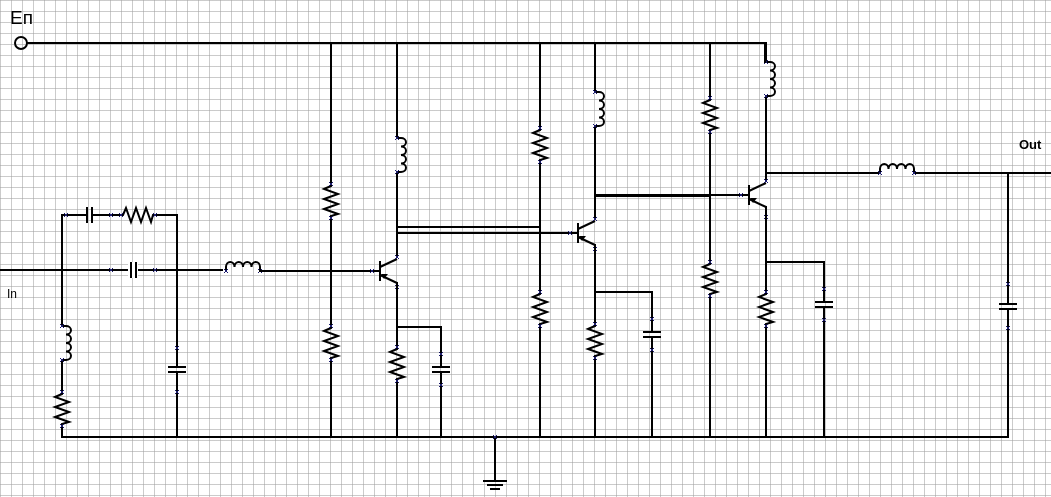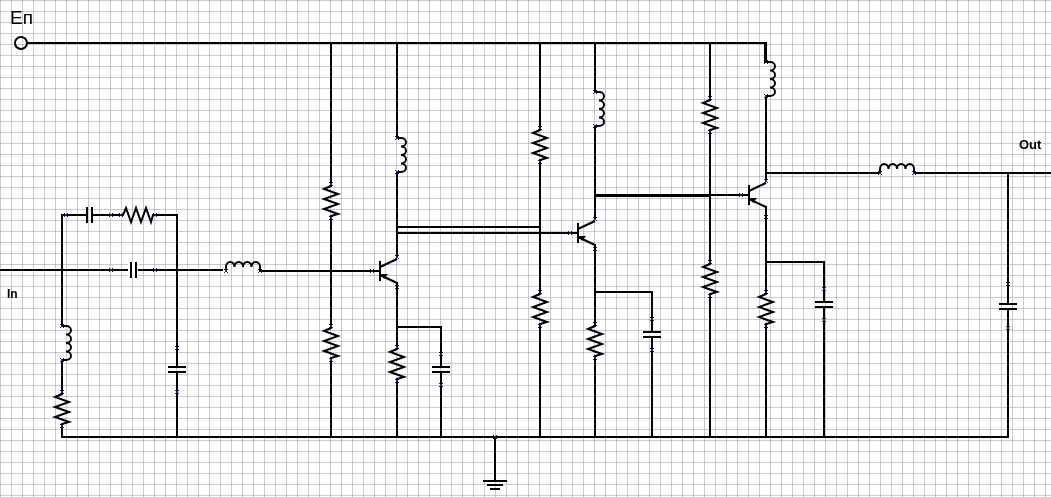--- a/index.html
+++ b/index.html
@@ -9,21 +9,21 @@
     background-image:
       repeating-linear-gradient(to right, rgba(160,160,160,.55) 0 1px, transparent 1px 11px),
       repeating-linear-gradient(to bottom, rgba(160,160,160,.55) 0 1px, transparent 1px 11px);
   }
   svg{position:absolute;left:0;top:0;}
   .w{stroke:#000;stroke-width:2;fill:none;stroke-linecap:square;}
   .c{stroke:#000;stroke-width:2;fill:none;}
   .x{stroke:#1a1a6e;stroke-width:1;}
   .lbl{position:absolute;color:#000;}
   #lbl-ep{left:10px;top:7px;font-size:19px;}
-  #lbl-in{left:7px;top:287px;font-size:12px;font-weight:bold;}
+  #lbl-in{left:7px;top:287px;font-size:12px;font-weight:normal;}
   #lbl-out{left:1019px;top:137px;font-size:13px;font-weight:bold;}
 </style>
 </head>
 <body>
 
 <div id="canvas">
   <span id="lbl-ep" class="lbl">Eп</span>
   <span id="lbl-in" class="lbl">In</span>
   <span id="lbl-out" class="lbl">Out</span>
 

